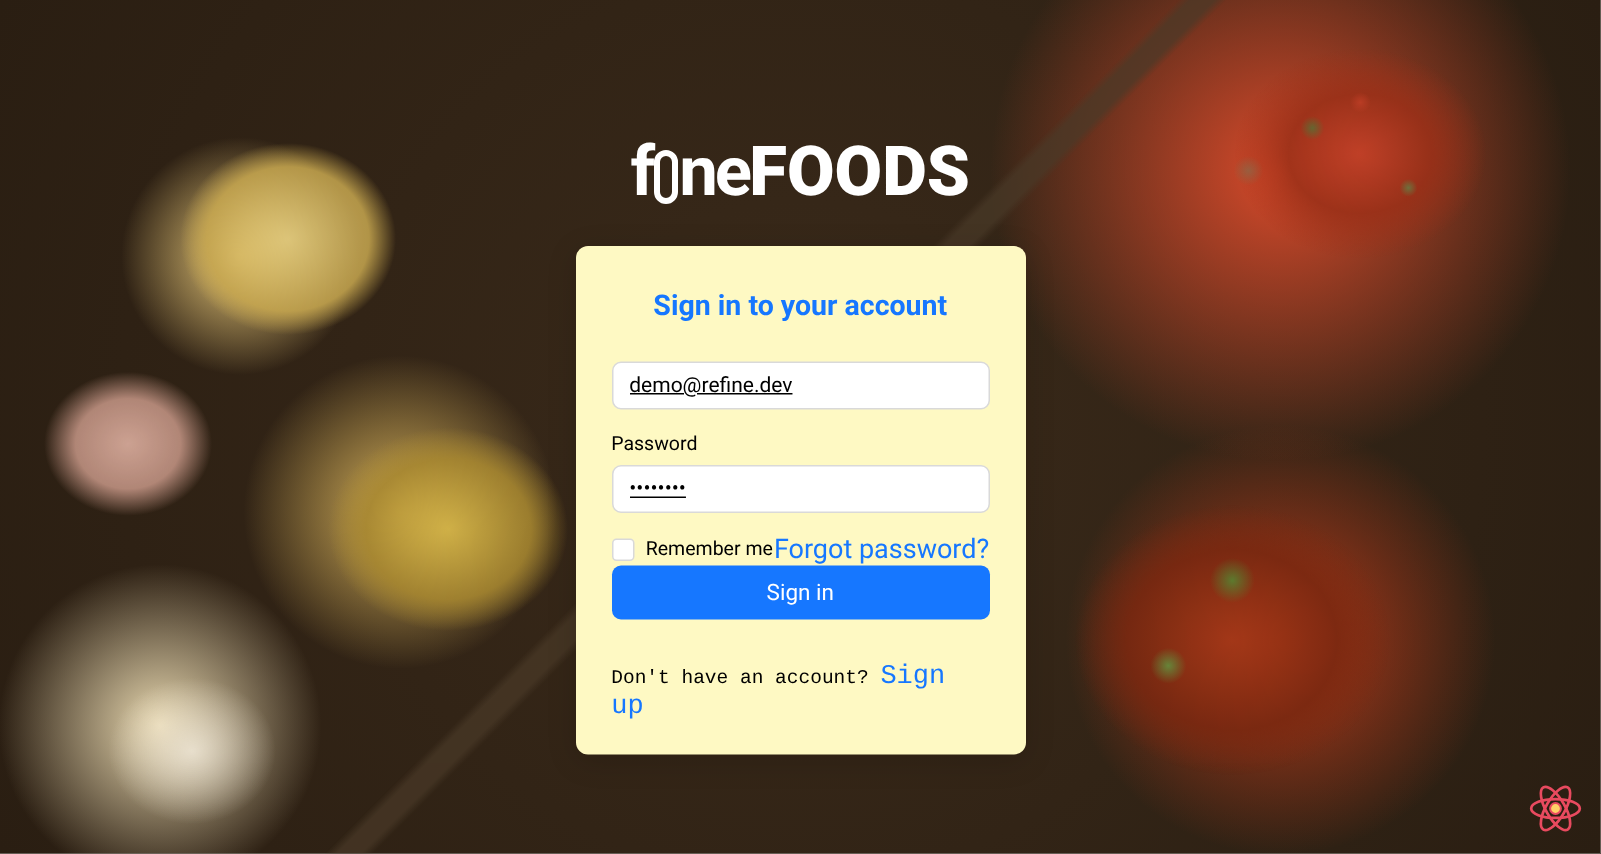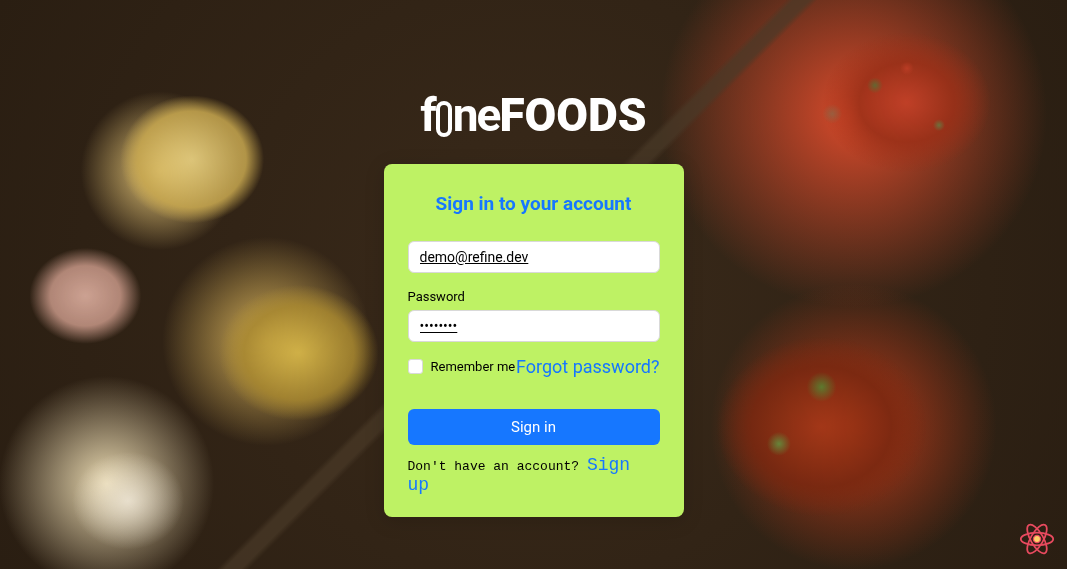--- a/index.html
+++ b/index.html
@@ -86,21 +86,21 @@
       position: relative;
       top: 6px;
     }
     .logo-foods {
       font-weight: 900;
       text-transform: uppercase;
       letter-spacing: 0px;
       text-align: center;
     }
     .card {
-      background: #bef264;
+      background: #fef9c3;
       border-radius: 8px;
       width: 300px;
       padding: 28px 24px 22px 24px;
       box-shadow: 0 4px 20px rgba(0,0,0,0.15);
     }
     .card-title {
       color: #1677ff;
       font-size: 19px;
       font-weight: 700;
       text-align: center;
@@ -121,21 +121,21 @@
       color: #000;
       font-family: inherit;
       margin-bottom: 16px;
       text-decoration: underline;
     }
     .row {
       display: flex;
       justify-content: space-between;
       align-items: center;
       margin-top: -2px;
-      margin-bottom: 32px;
+      margin-bottom: 0;
     }
     .checkbox-wrap {
       display: flex;
       align-items: center;
       gap: 8px;
     }
     .checkbox {
       width: 15px;
       height: 15px;
       border: 1px solid #d9d9d9;
@@ -158,21 +158,21 @@
       width: 100%;
       background: #1677ff;
       color: #fff;
       border: none;
       border-radius: 6px;
       padding: 9px 0;
       font-size: 15px;
       font-weight: 400;
       cursor: pointer;
       font-family: inherit;
-      margin-bottom: 10px;
+      margin-bottom: 28px;
     }
     .bottom-text {
       font-size: 13px;
       color: #000;
       font-family: Liberation Mono, monospace;
     }
     .atom-icon {
       position: absolute;
       bottom: 12px;
       right: 12px;

